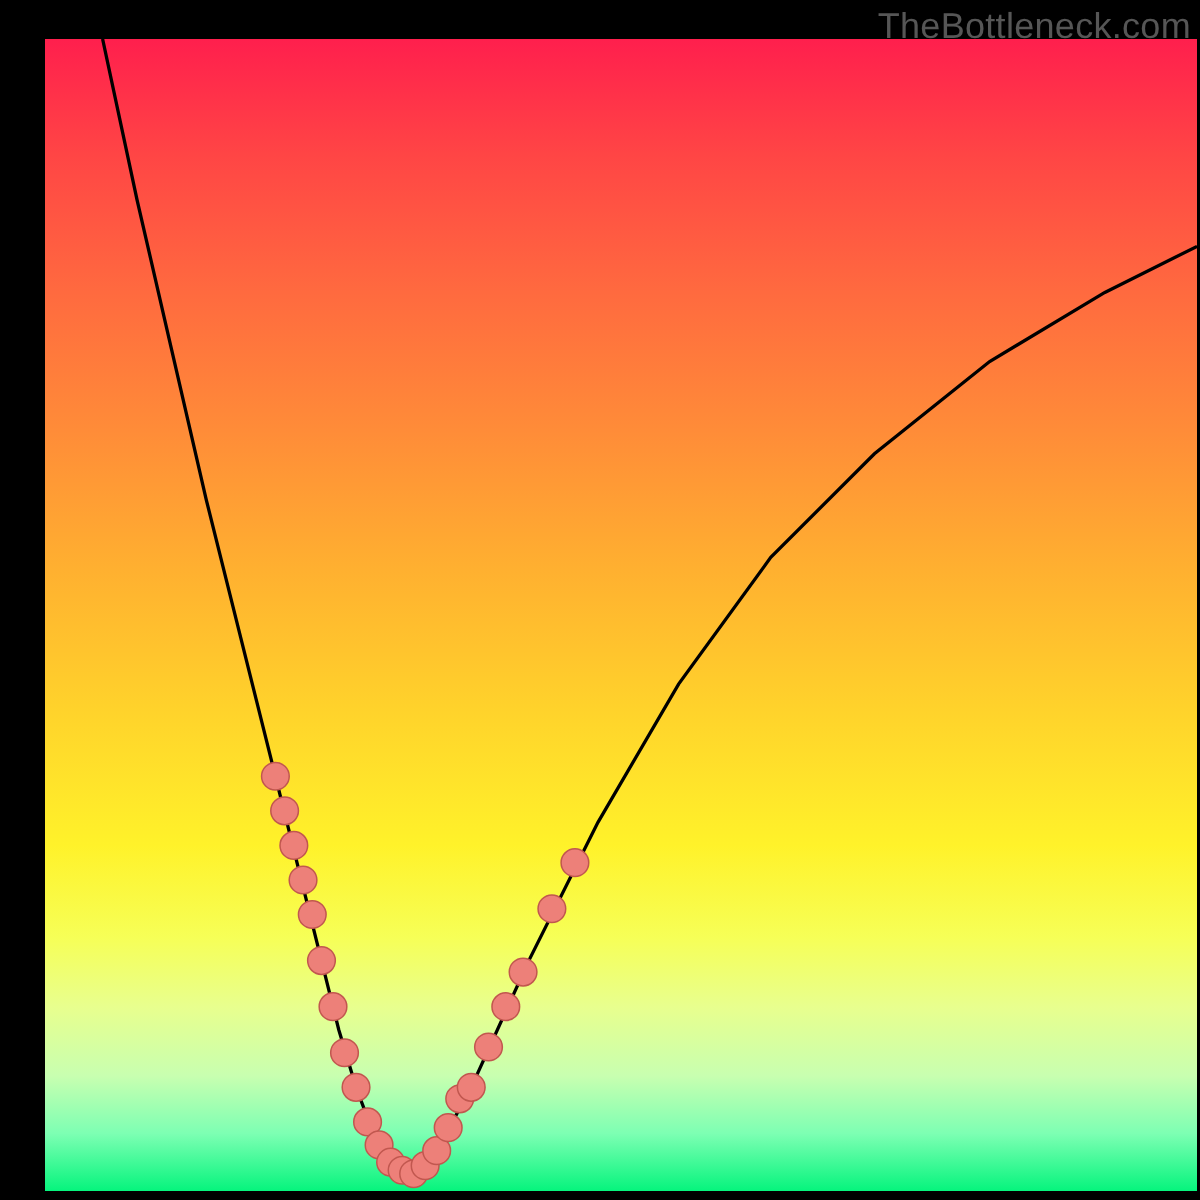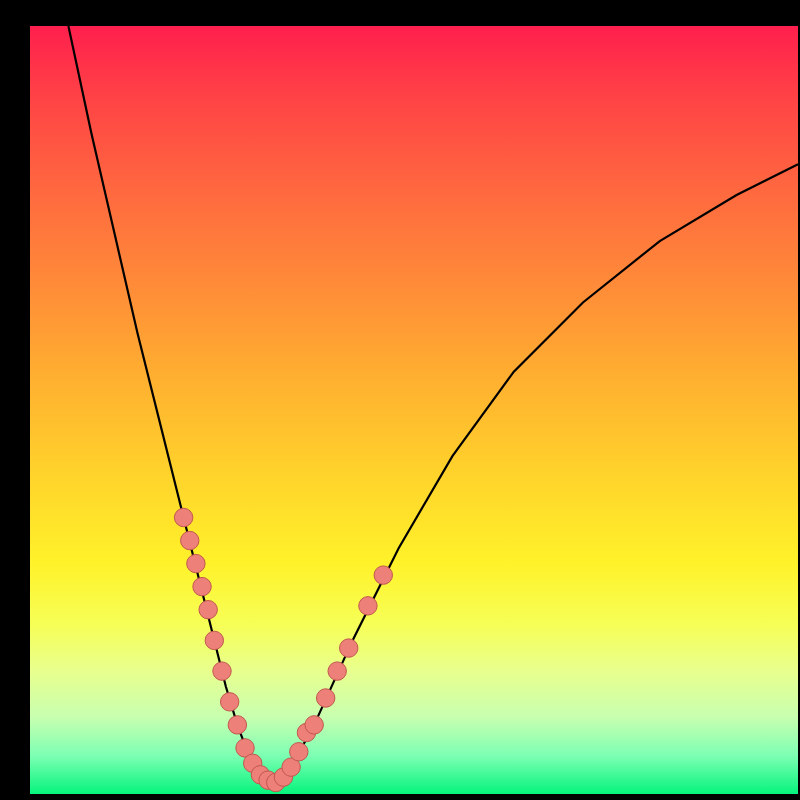--- a/index.html
+++ b/index.html
@@ -97,13 +97,14 @@
           <circle cx="276.48" cy="706.56" r="9.22" class="dot" style="fill: rgb(237, 128, 121); stroke: rgb(193, 87, 79);"></circle>
           <circle cx="284.16" cy="698.88" r="9.22" class="dot" style="fill: rgb(237, 128, 121); stroke: rgb(193, 87, 79);"></circle>
           <circle cx="295.68" cy="672.00" r="9.22" class="dot" style="fill: rgb(237, 128, 121); stroke: rgb(193, 87, 79);"></circle>
           <circle cx="307.20" cy="645.12" r="9.22" class="dot" style="fill: rgb(237, 128, 121); stroke: rgb(193, 87, 79);"></circle>
           <circle cx="318.72" cy="622.08" r="9.22" class="dot" style="fill: rgb(237, 128, 121); stroke: rgb(193, 87, 79);"></circle>
           <circle cx="337.92" cy="579.84" r="9.22" class="dot" style="fill: rgb(237, 128, 121); stroke: rgb(193, 87, 79);"></circle>
           <circle cx="353.28" cy="549.12" r="9.22" class="dot" style="fill: rgb(237, 128, 121); stroke: rgb(193, 87, 79);"></circle>
         </g>
     </svg>
   </div>
+  <div class="watermark">TheBottleneck.com</div>
 </div>
 
 </body></html>

